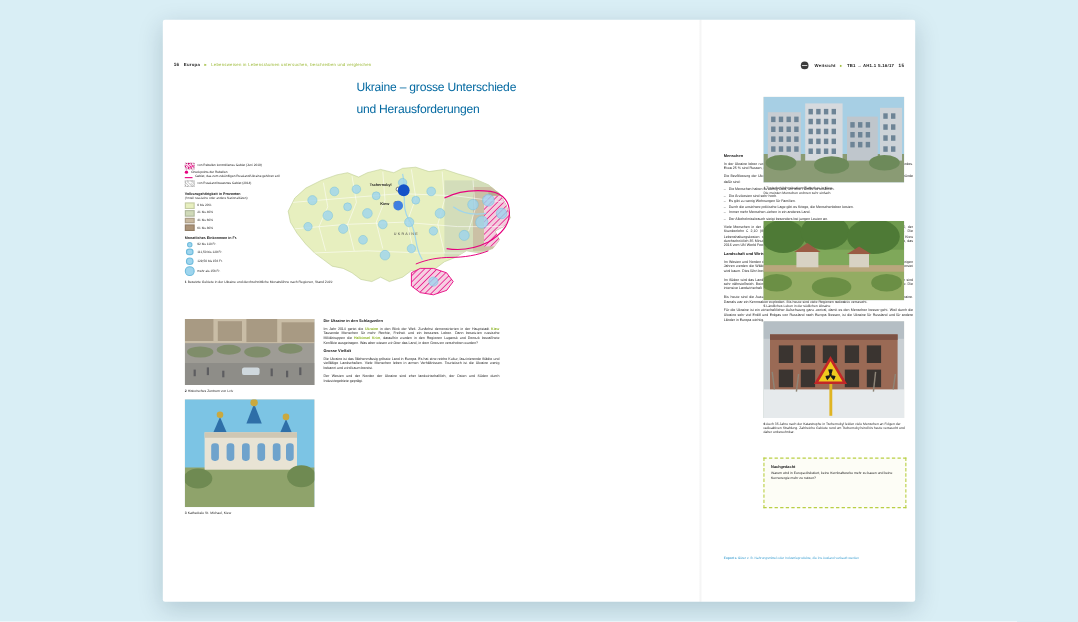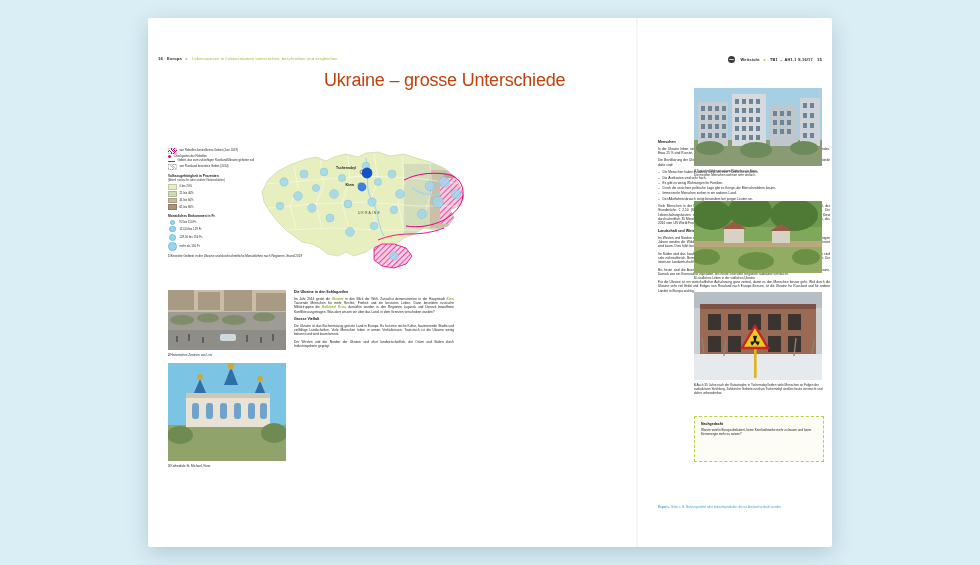--- a/index.html
+++ b/index.html
@@ -42,21 +42,21 @@
     background:#3a3a3a;display:inline-block;position:relative;margin-right:2px;
   }
   .globe:after{
     content:"";position:absolute;left:1px;top:3px;width:5px;height:1px;
     background:#cfcfcf;border-radius:1px;
   }
 
   
   .title{
     position:absolute;left:176px;top:52px;width:290px;
-    font-size:18px;line-height:20px;color:#c2410c;font-weight:400;
+    font-size:11px;line-height:20px;color:#0369a1;font-weight:400;
     letter-spacing:-.2px;
   }
 
   
   .mapblock{position:absolute;left:168px;top:130px;width:300px;height:128px;}
   .legend{position:absolute;left:0;top:0;width:96px;}
   .lg-group{margin-bottom:4px;}
   .lg-title{font-size:3.3px;font-weight:700;color:#1b1b1b;line-height:4.2px;margin-bottom:1.4px;}
   .lg-sub{font-size:2.9px;color:#3a3a3a;line-height:3.6px;margin-bottom:1.4px;}
   .lg-row{display:flex;align-items:center;gap:2.4px;margin-bottom:1.2px;}
@@ -115,20 +115,21 @@
 
     <div class="runhead runhead-left" style="left:10px;">
       <span class="folio">16</span>
       <span class="rh-strong">Europa</span>
       <span class="rh-sep">▸</span>
       <span class="rh-sub">Lebensweisen in Lebensräumen untersuchen, beschreiben und vergleichen</span>
     </div>
 
     <div class="title">
       <div>Ukraine – grosse Unterschiede</div>
+      <div>und Herausforderungen</div>
     </div>
 
     <div class="mapblock" style="left:20px;">
       <div class="legend" id="legend-root">
             <div class="lg-group">
               <div class="lg-row">
                 <span class="sw sw-hatch"></span>
                 <span class="lg-txt">von Rebellen kontrolliertes Gebiet (Juni 2019)</span>
               </div>
               <div class="lg-row">

